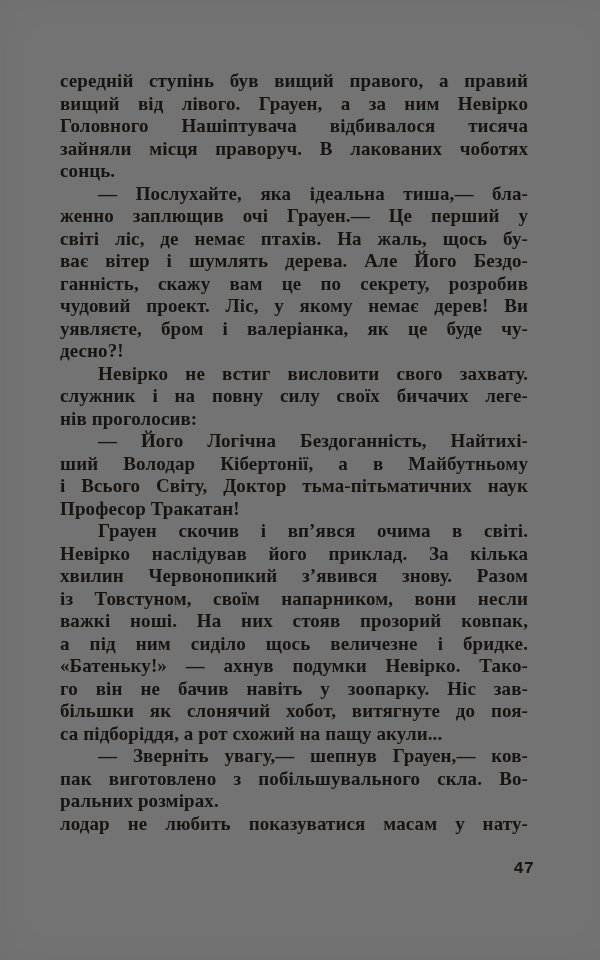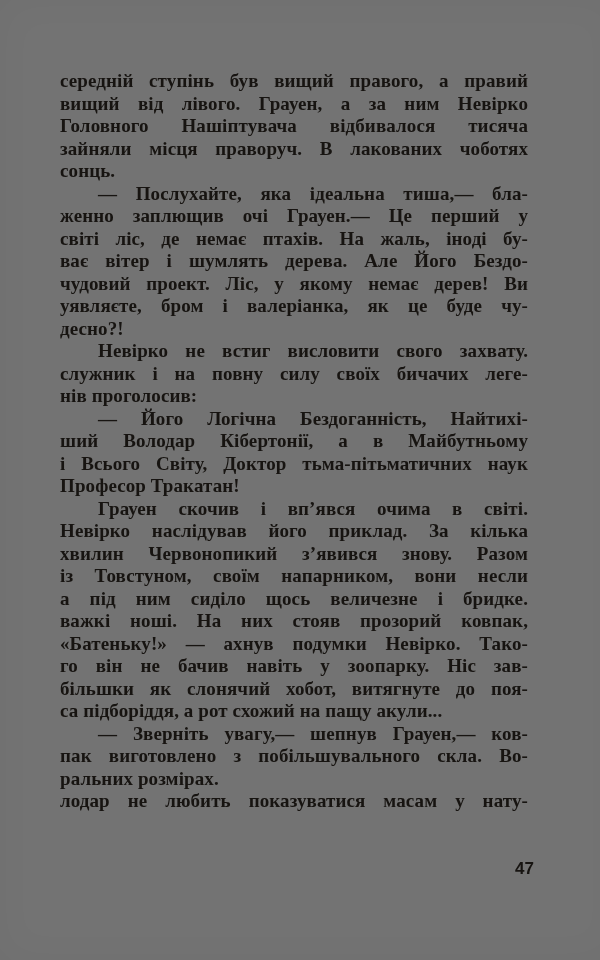--- a/index.html
+++ b/index.html
@@ -46,63 +46,64 @@
   }
   .paragraph.indent .line.first {
     padding-left: 38px;
   }
   .page-number {
     position: absolute;
     top: 859px;
     right: 82px;
     font-size: 17px;
     font-weight: 700;
-    font-family: Liberation Sans, sans-serif;
+    font-family: Liberation Mono, monospace;
     color: #171411;
   }
 </style>
 </head>
 <body>
 
 <div class="book-page">
   <div class="text-block" id="text-block">
       <div class="paragraph">
         <div class="line first">середній ступінь був вищий правого, а правий</div>
         <div class="line">вищий від лівого. Грауен, а за ним Невірко</div>
         <div class="line">Головного Нашіптувача відбивалося тисяча</div>
         <div class="line">зайняли місця праворуч. В лакованих чоботях</div>
         <div class="line last">сонць.</div>
       </div>
       <div class="paragraph indent">
         <div class="line first">— Послухайте, яка ідеальна тиша,— бла-</div>
         <div class="line">женно заплющив очі Грауен.— Це перший у</div>
-        <div class="line">світі ліс, де немає птахів. На жаль, іноді бу-</div>
+        <div class="line">світі ліс, де немає птахів. На жаль, щось бу-</div>
         <div class="line">ває вітер і шумлять дерева. Але Його Бездо-</div>
+        <div class="line">ганність, скажу вам це по секрету, розробив</div>
         <div class="line">чудовий проект. Ліс, у якому немає дерев! Ви</div>
         <div class="line">уявляєте, бром і валеріанка, як це буде чу-</div>
         <div class="line last">десно?!</div>
       </div>
       <div class="paragraph indent">
         <div class="line first">Невірко не встиг висловити свого захвату.</div>
         <div class="line">служник і на повну силу своїх бичачих леге-</div>
         <div class="line last">нів проголосив:</div>
       </div>
       <div class="paragraph indent">
         <div class="line first">— Його Логічна Бездоганність, Найтихі-</div>
         <div class="line">ший Володар Кібертонії, а в Майбутньому</div>
         <div class="line">і Всього Світу, Доктор тьма-пітьматичних наук</div>
         <div class="line last">Професор Тракатан!</div>
       </div>
       <div class="paragraph indent">
         <div class="line first">Грауен скочив і вп’явся очима в світі.</div>
         <div class="line">Невірко наслідував його приклад. За кілька</div>
         <div class="line">хвилин Червонопикий з’явився знову. Разом</div>
         <div class="line">із Товстуном, своїм напарником, вони несли</div>
+        <div class="line">важкі ноші. На них стояв прозорий ковпак,</div>
         <div class="line">а під ним сиділо щось величезне і бридке.</div>
-        <div class="line">важкі ноші. На них стояв прозорий ковпак,</div>
         <div class="line">«Батеньку!» — ахнув подумки Невірко. Тако-</div>
         <div class="line">го він не бачив навіть у зоопарку. Ніс зав-</div>
         <div class="line">більшки як слонячий хобот, витягнуте до поя-</div>
         <div class="line last">са підборіддя, а рот схожий на пащу акули...</div>
       </div>
       <div class="paragraph indent">
         <div class="line first">— Зверніть увагу,— шепнув Грауен,— ков-</div>
         <div class="line">пак виготовлено з побільшувального скла. Во-</div>
         <div class="line last">ральних розмірах.</div>
         <div class="line">лодар не любить показуватися масам у нату-</div>

